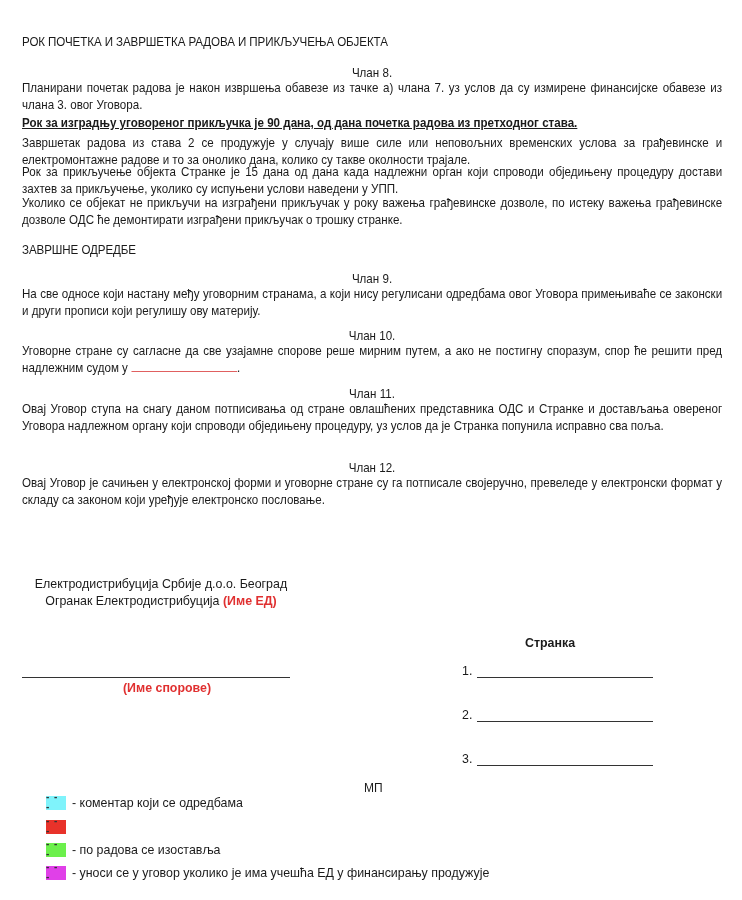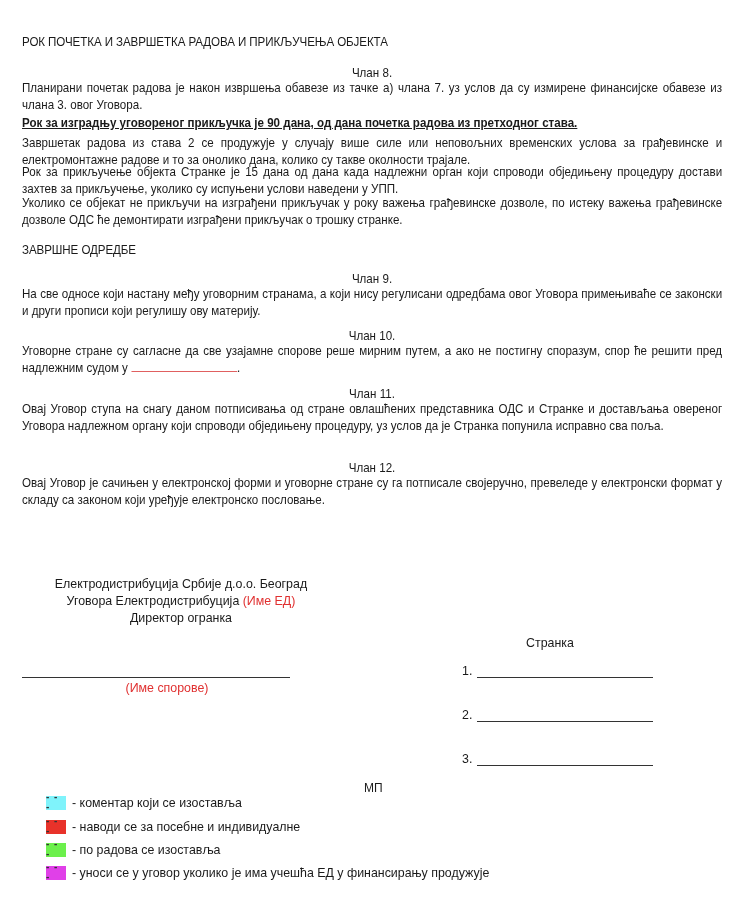--- a/index.html
+++ b/index.html
@@ -11,21 +11,21 @@
     .abs { position: absolute; }
     .heading { font-size: 12.6px; letter-spacing: -0.1px; transform: scaleX(0.92); transform-origin: left center; white-space: nowrap; }
     .article-title { text-align: center; width: 700px; left: 22px; transform: scaleX(0.92); transform-origin: center; }
     .para {
       left: 22px; width: 761px; text-align: justify; line-height: 17px;
       transform: scaleX(0.92); transform-origin: left top;
     }
     .para.bold { font-weight: bold; text-decoration: underline; }
     .blank { display: inline-block; width: 115px; border-bottom: 1px solid #e06060; height: 11px; vertical-align: baseline; }
     .sig-block { font-size: 12.4px; text-align: center; line-height: 17px; }
-    .red { color: #e03030; }
+    .red { color: #e03030; font-weight: bold; }
     .line { position: absolute; height: 0; border-top: 1px solid #333; }
     .legend-row { position: absolute; left: 46px; display: flex; align-items: center; font-size: 12.4px; }
     .swatch {
       width: 20px; height: 14px; margin-right: 6px; position: relative;
       display: inline-flex; align-items: center; justify-content: center;
       font-size: 10px; letter-spacing: 1px; line-height: 1;
     }
     .swatch span { color: #333; font-weight: bold; transform: translateY(-1px); }
   </style>
 </head>
@@ -49,52 +49,50 @@
 <div class="abs para" style="top:343px;">
   <span>Уговорне стране су сагласне да све узајамне спорове реше мирним путем, а ако не постигну споразум, спор ће решити пред надлежним судом у </span><span class="blank"></span><span>.</span>
 </div>
 
 <div class="abs article-title" style="top:387px;">Члан 11.</div>
 <div class="abs para" style="top:401px;">Овај Уговор ступа на снагу даном потписивања од стране овлашћених представника ОДС и Странке и достављања овереног Уговора надлежном органу који спроводи обједињену процедуру, уз услов да је Странка попунила исправно сва поља.</div>
 
 <div class="abs article-title" style="top:461px;">Члан 12.</div>
 <div class="abs para" style="top:475px;">Овај Уговор је сачињен у електронској форми и уговорне стране су га потписале својеручно, превеледе у електронски формат у складу са законом који уређује електронско пословање.</div>
 
-<div class="abs sig-block" style="left:36px; top:576px; width:290px;">
+<div class="abs sig-block" style="left:16px; top:576px; width:290px;">
   <div>Електродистрибуција Србије д.о.о. Београд</div>
-  <div><span>Уговора Електродистрибуција </span><span class="red">(Име ЕД)</span></div>
-  <div>Директор огранка</div>
+  <div><span>Огранак Електродистрибуција </span><span class="red">(Име ЕД)</span></div>
 </div>
 <div class="line" style="left:22px; top:677px; width:268px;"></div>
 <div class="abs sig-block red" style="left:22px; top:680px; width:290px;">(Име спорове)</div>
 
-<div class="abs sig-block" style="left:500px; top:635px; width:100px;">Странка</div>
+<div class="abs sig-block" style="left:500px; top:635px; width:100px;font-weight:bold;">Странка</div>
 
 <div class="abs" style="left:462px; top:664px; font-size:12.4px;">1.</div>
 <div class="line" style="left:477px; top:677px; width:176px;"></div>
 
 <div class="abs" style="left:462px; top:708px; font-size:12.4px;">2.</div>
 <div class="line" style="left:477px; top:721px; width:176px;"></div>
 
 <div class="abs" style="left:462px; top:752px; font-size:12.4px;">3.</div>
 <div class="line" style="left:477px; top:765px; width:176px;"></div>
 
 <div class="abs" style="left:364px; top:781px; font-size:12px;">МП</div>
 
 <div class="legend-row" style="top:796px;">
   <span class="swatch" style="background: rgb(127, 243, 251);">
       <span>- - -</span>
     </span>
-  <span>- коментар који се изоставља</span>
+  <span>- коментар који се одредбама</span>
 </div>
 <div class="legend-row" style="top:820px;">
   <span class="swatch" style="background: rgb(232, 50, 42);">
       <span>- - -</span>
     </span>
-  <span>- наводи се за посебне и индивидуалне</span>
 </div>
 <div class="legend-row" style="top:843px;">
   <span class="swatch" style="background: rgb(108, 240, 76);">
       <span>- - -</span>
     </span>
   <span>- по радова се изоставља</span>
 </div>
 <div class="legend-row" style="top:866px;">
   <span class="swatch" style="background: rgb(224, 64, 232);">
       <span>- - -</span>

